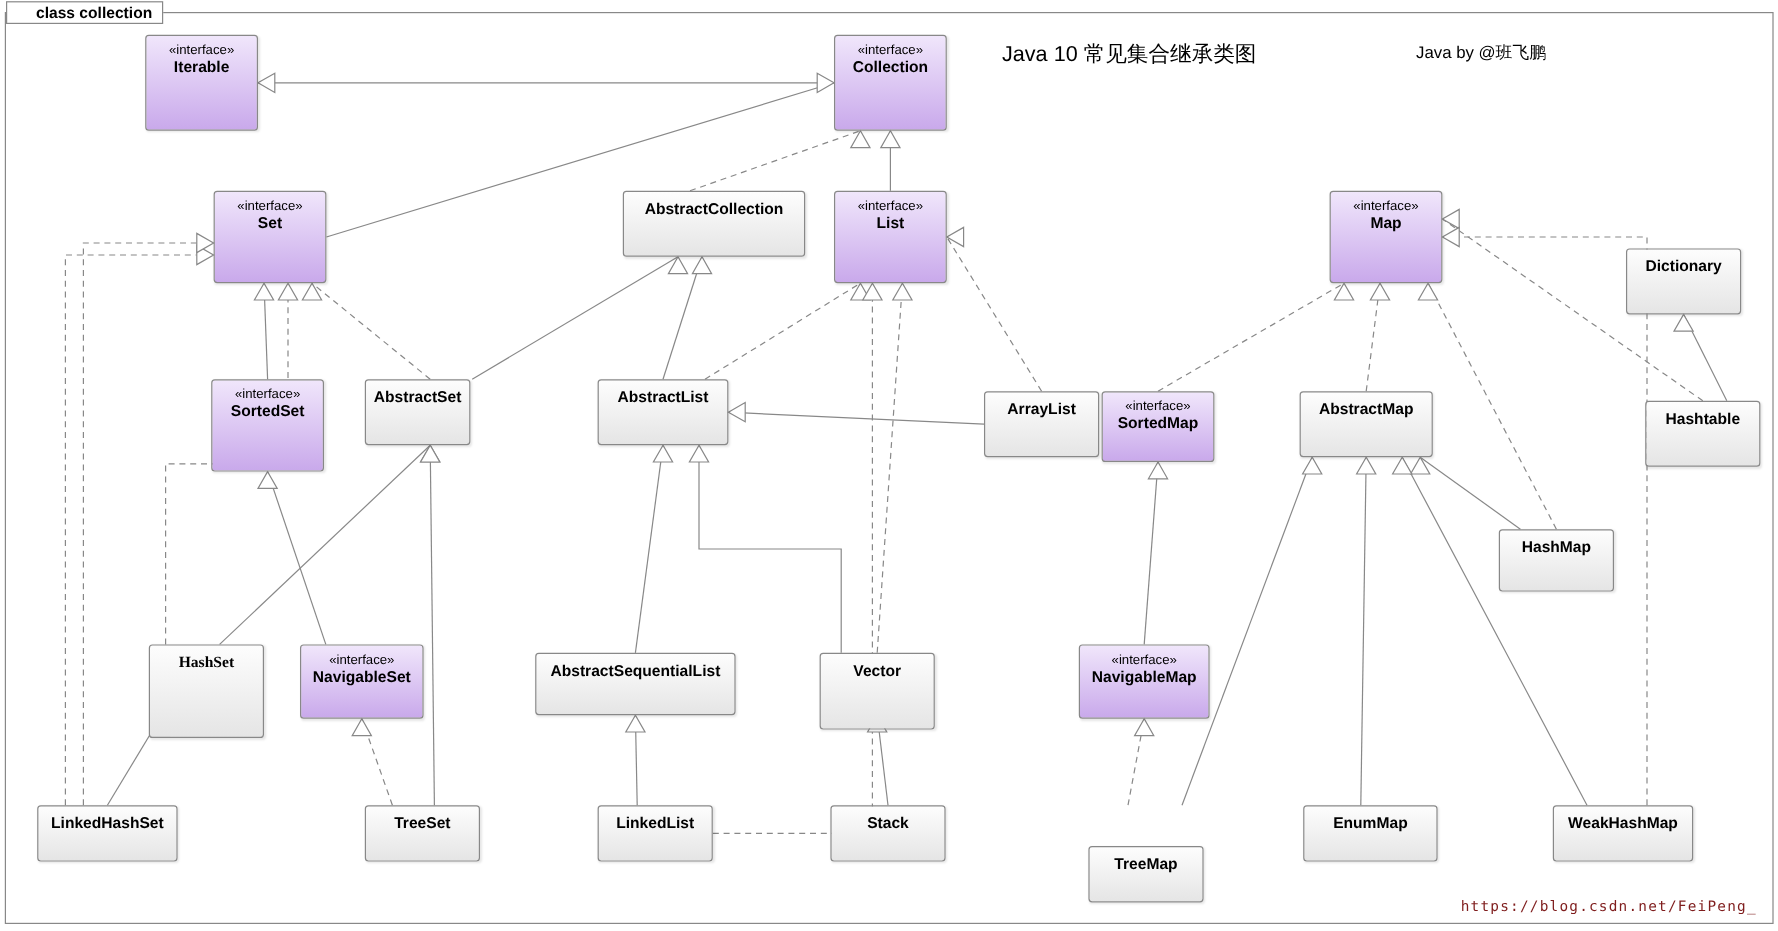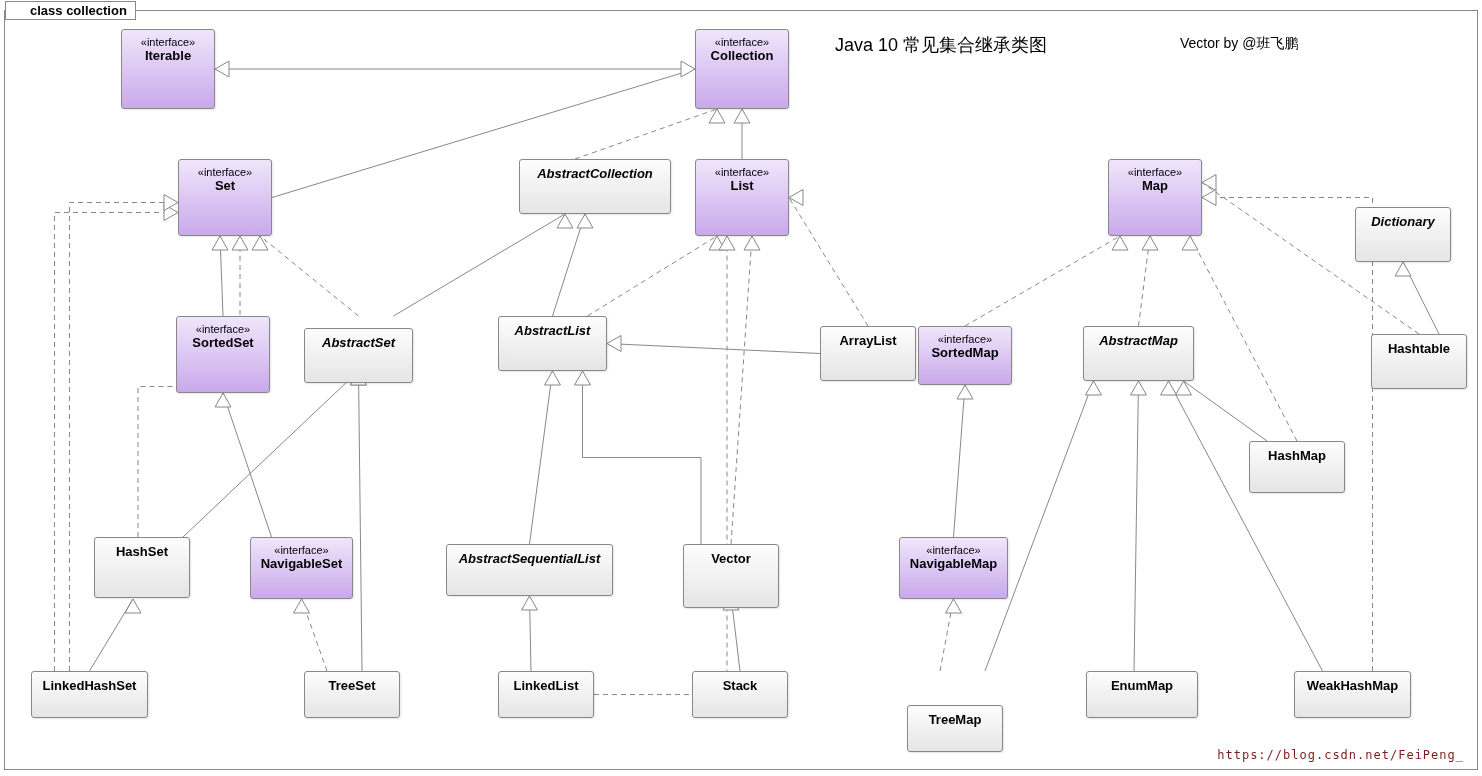--- a/index.html
+++ b/index.html
@@ -4,39 +4,39 @@
 <style>
 html,body{margin:0;padding:0;font-family:Arial,"Microsoft YaHei",sans-serif;font-size:13px;color:#000;}
 #canvas{position:relative;width:1482px;height:776px;background:#fff;}
 #frame{position:absolute;left:4px;top:10px;width:1472px;height:758px;border:1px solid #888;}
 #frame-tab{position:absolute;left:0;top:-10px;padding:1px 8px 1px 24px;border:1px solid #888;background:#fff;font-weight:bold;}
 .node{position:absolute;border:1px solid #888;border-radius:3px;text-align:center;padding:6px 4px;box-sizing:border-box;box-shadow:1px 1px 2px rgba(0,0,0,0.1);}
 .iface{background:linear-gradient(#f0e6fb,#c9a9eb);}
 .cls{background:linear-gradient(#fdfdfd,#e5e5e5);}
 .stereo{font-size:11px;}
 .name{font-weight:bold;}
-.abs .name{font-style:italic;}
+.abs .name{}
 #title{position:absolute;left:835px;top:33px;font-size:18px;}
 #power{position:absolute;left:1180px;top:35px;font-size:14px;}
 #desc{position:absolute;left:835px;top:80px;width:630px;font-size:14px;line-height:1.7;}
 #watermark{position:absolute;right:18px;bottom:14px;color:#7f1d1d;font-family:monospace;font-size:12px;letter-spacing:1px;}
 svg{position:absolute;left:0;top:0;pointer-events:none;}
 .edge{stroke:#888;stroke-width:1;fill:none;}
 .dashed{stroke-dasharray:5 4;}
 .arrowhead{fill:#fff;stroke:#888;stroke-width:1;}
 </style>
 </head>
 <body>
 
 <div id="canvas">
   <div id="frame">
     <div id="frame-tab">class collection</div>
   </div>
   <div id="title">Java 10 常见集合继承类图</div>
-  <div id="power">Vector by @班飞鹏</div>
+  <div id="power">Java by @班飞鹏</div>
   <svg id="edges" width="1482" height="776">
       <path d="M 695 69 L 215 69" class="edge"></path>
       <polygon points="215,69 229,77 229,61" class="arrowhead"></polygon>
       <path d="M 272 197.5 L 695 69" class="edge"></path>
       <polygon points="695,69 681,61 681,77" class="arrowhead"></polygon>
       <path d="M 742 159 L 742 109" class="edge"></path>
       <polygon points="742,109 734,123 750,123" class="arrowhead"></polygon>
       <path d="M 575 159 L 717 109" class="edge dashed"></path>
       <polygon points="717,109 709,123 725,123" class="arrowhead"></polygon>
       <path d="M 223 316 L 220 236" class="edge"></path>
@@ -130,21 +130,21 @@
         <div class="stereo">«interface»</div>
         <div class="name">Map</div>
       </div>
       <div class="node cls abs" style="left: 1355px; top: 207px; width: 96px; height: 55px;">
         <div class="name">Dictionary</div>
       </div>
       <div class="node iface" style="left: 176px; top: 316px; width: 94px; height: 77px;">
         <div class="stereo">«interface»</div>
         <div class="name">SortedSet</div>
       </div>
-      <div class="node cls abs" style="left: 304px; top: 328px; width: 109px; height: 55px;">
+      <div class="node cls abs" style="left: 304px; top: 316px; width: 88px; height: 55px;">
         <div class="name">AbstractSet</div>
       </div>
       <div class="node cls abs" style="left: 498px; top: 316px; width: 109px; height: 55px;">
         <div class="name">AbstractList</div>
       </div>
       <div class="node cls" style="left: 820px; top: 326px; width: 96px; height: 55px;">
         <div class="name">ArrayList</div>
       </div>
       <div class="node iface" style="left: 918px; top: 326px; width: 94px; height: 59px;">
         <div class="stereo">«interface»</div>
@@ -152,21 +152,21 @@
       </div>
       <div class="node cls abs" style="left: 1083px; top: 326px; width: 111px; height: 55px;">
         <div class="name">AbstractMap</div>
       </div>
       <div class="node cls" style="left: 1371px; top: 334px; width: 96px; height: 55px;">
         <div class="name">Hashtable</div>
       </div>
       <div class="node cls" style="left: 1249px; top: 441px; width: 96px; height: 52px;">
         <div class="name">HashMap</div>
       </div>
-      <div class="node cls" style="left: 94px; top: 537px; width: 96px; height: 61px;">
+      <div class="node cls" style="left: 124px; top: 537px; width: 96px; height: 78px; font-family: Liberation Serif, serif;">
         <div class="name">HashSet</div>
       </div>
       <div class="node iface" style="left: 250px; top: 537px; width: 103px; height: 62px;">
         <div class="stereo">«interface»</div>
         <div class="name">NavigableSet</div>
       </div>
       <div class="node cls abs" style="left: 446px; top: 544px; width: 167px; height: 52px;">
         <div class="name">AbstractSequentialList</div>
       </div>
       <div class="node cls" style="left: 683px; top: 544px; width: 96px; height: 64px;">

